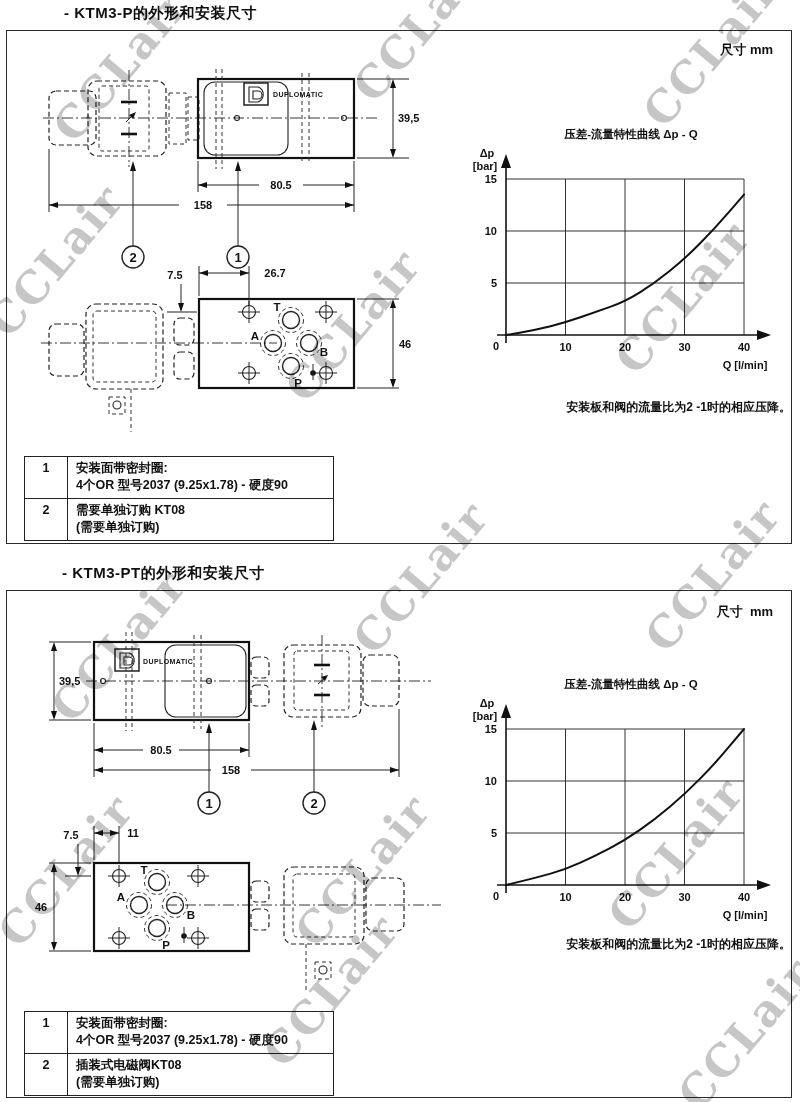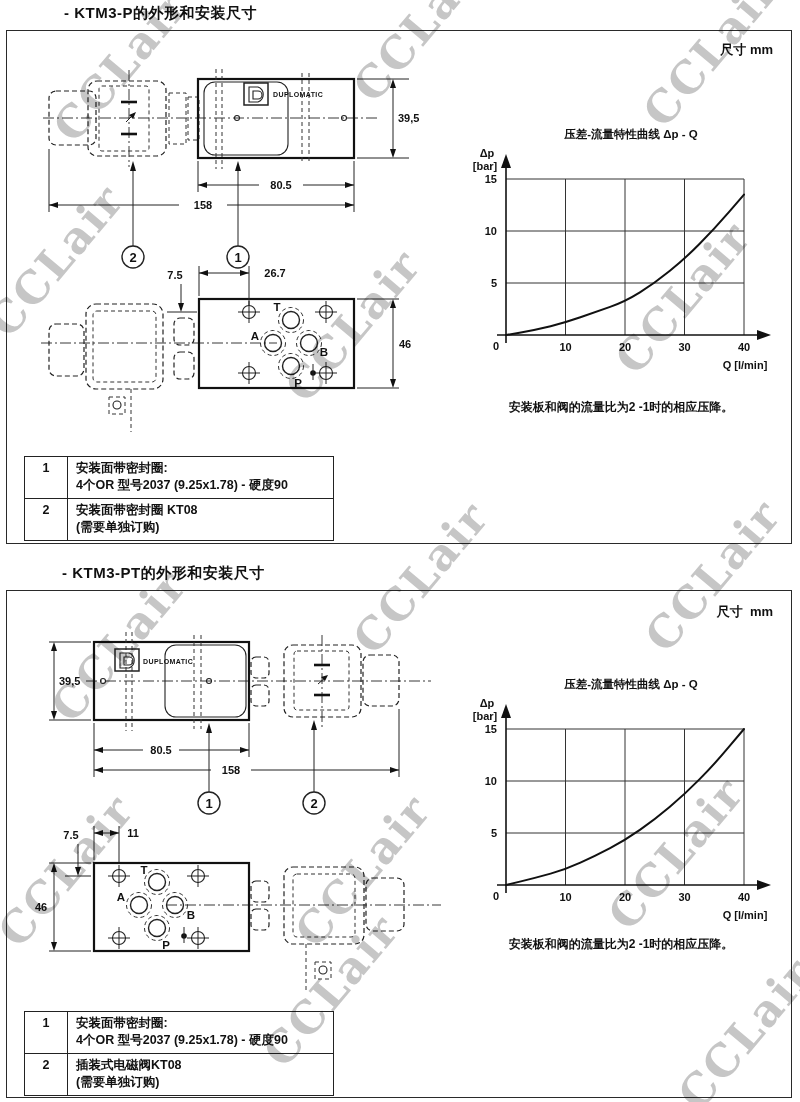--- a/index.html
+++ b/index.html
@@ -1,21 +1,21 @@
 <!DOCTYPE html>
 <html><head>
 <meta charset="utf-8">
 <style>
   html,body{margin:0;padding:0;background:#e8e8e8;}
   .page{position:relative;width:800px;height:1102px;background:#ffffff;overflow:hidden;
         font-family:"Liberation Sans",sans-serif;color:#111;}
   .sec-title{position:absolute;font-weight:bold;font-size:15px;letter-spacing:.5px;margin-left:30px;}
   .frame{position:absolute;border:1.6px solid #2a2a2a;background:transparent;}
   .unit-label{position:absolute;font-weight:bold;font-size:13px;white-space:pre;}
-  .note-text{position:absolute;font-weight:bold;font-size:12px;text-align:center;}
+  .note-text{position:absolute;font-weight:bold;font-size:12px;text-align:right;}
   .drawing{position:absolute;}
   
   .dash{fill:none;stroke:#222;stroke-width:1.2;stroke-dasharray:5 3;}
   .dashthin{fill:none;stroke:#333;stroke-width:1;stroke-dasharray:4 3;}
   .solid2{fill:none;stroke:#111;stroke-width:2.2;}
   .solid1{fill:none;stroke:#222;stroke-width:1.1;}
   .cdash{fill:none;stroke:#222;stroke-width:.9;stroke-dasharray:11 3 2 3;}
   .dl{stroke:#222;stroke-width:1;fill:none;}
   .ah{fill:#111;stroke:none;}
   .thick{stroke:#111;stroke-width:2.6;}
@@ -223,21 +223,21 @@
           <tr>
         <td class="num">1</td>
         <td>
               <div>安装面带密封圈:</div>
             <div>4个OR 型号2037 (9.25x1.78) - 硬度90</div>
             </td>
       </tr>
       <tr>
         <td class="num">2</td>
         <td>
-              <div>安装面带密封圈 KT08</div>
+              <div>需要单独订购 KT08</div>
             <div>(需要单独订购)</div>
             </td>
       </tr>
     </tbody>
       </table>
   </div>
 
   <div class="sec-title" style="left:32px;top:564px;">- KTM3-PT的外形和安装尺寸</div>
 
   <div class="frame" style="left:6px;top:590px;width:784px;height:506px;">

